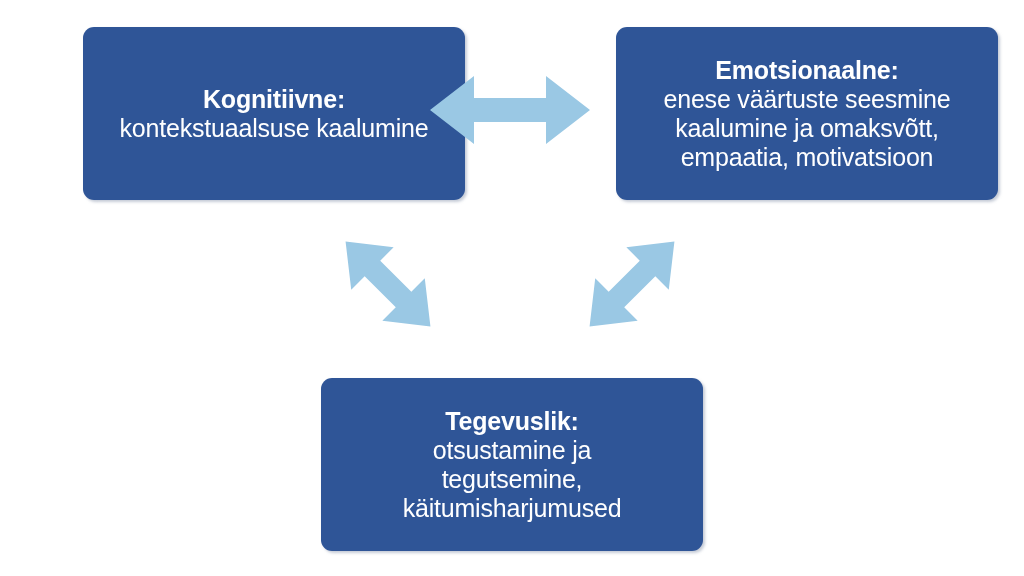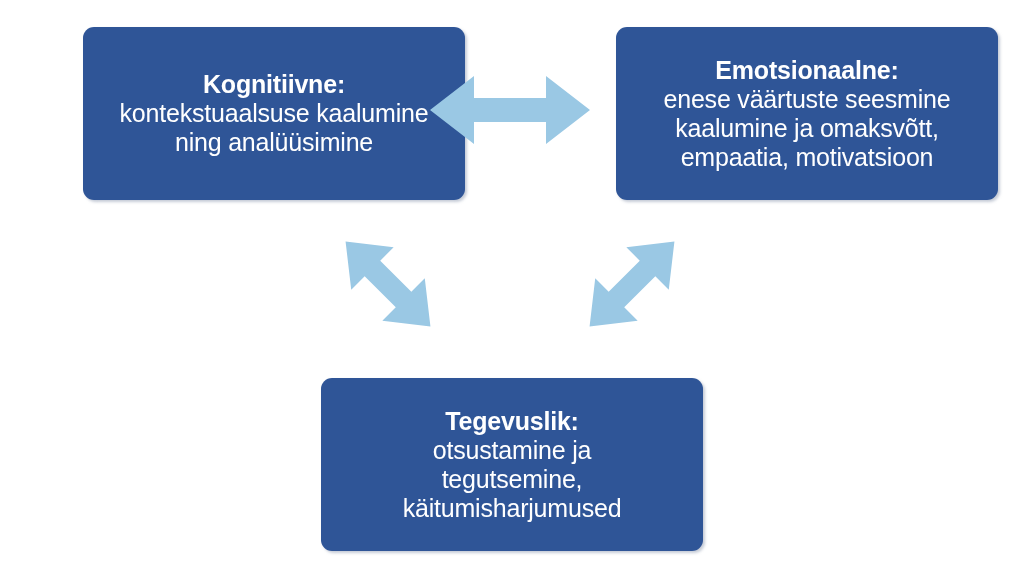--- a/index.html
+++ b/index.html
@@ -72,21 +72,20 @@
 </style>
 </head>
 <body>
 
 <div id="canvas">
 
   <div class="node" id="node-cognitive">
     <div class="node-title">Kognitiivne:</div>
     <div class="node-desc">
       <span class="dl">kontekstuaalsuse kaalumine</span>
-      <span class="dl">ning analüüsimine</span>
     </div>
   </div>
 
   <div class="node" id="node-action">
     <div class="node-title">Tegevuslik:</div>
     <div class="node-desc">
       <span class="dl">otsustamine ja</span>
       <span class="dl">tegutsemine,</span>
       <span class="dl">käitumisharjumused</span>
     </div>

